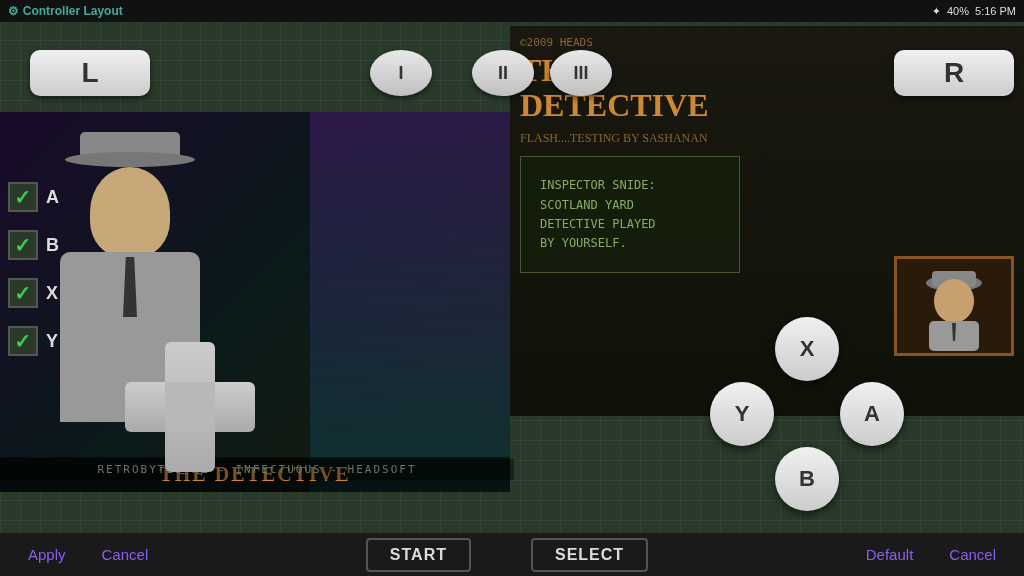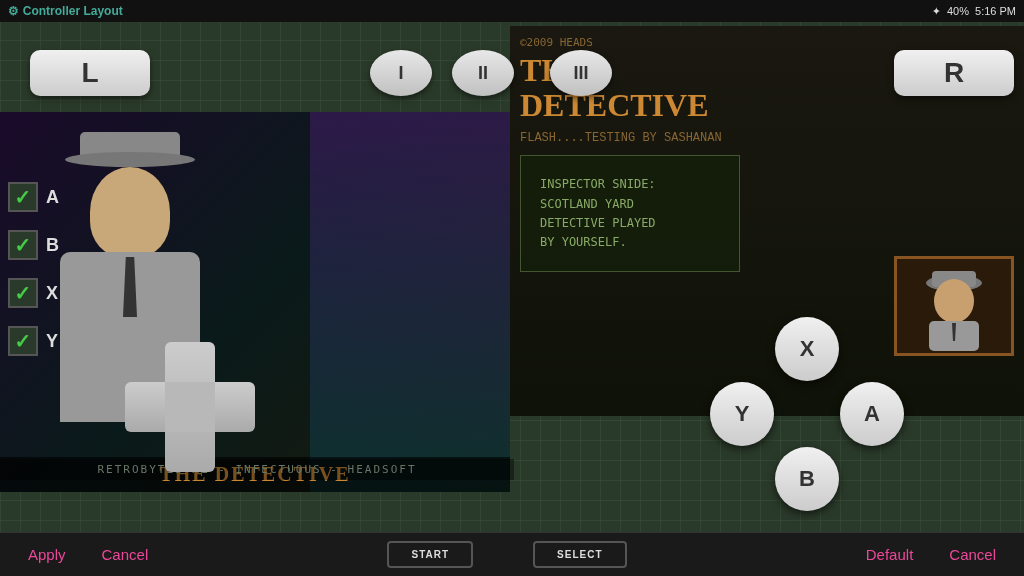--- a/index.html
+++ b/index.html
@@ -190,21 +190,21 @@
       font-weight: bold;
       font-family: serif;
       text-transform: uppercase;
       line-height: 1.1;
       margin-bottom: 8px;
     }
 
     .flash-text {
       color: #886633;
       font-size: 12px;
-      font-family: Liberation Mono, monospace;
+      font-family: Liberation Serif, serif;
       margin-bottom: 10px;
     }
 
     .inspector-box {
       background: rgba(20,30,10,0.8);
       border: 1px solid #445533;
       padding: 19px;
       color: #88aa66;
       font-size: 12px;
       font-family: monospace;
@@ -281,21 +281,21 @@
       justify-content: center;
       font-size: 18px;
       font-weight: bold;
       color: #333;
       box-shadow: 0 3px 6px rgba(0,0,0,0.5);
       cursor: pointer;
       z-index: 5;
     }
 
     .btn-I { left: 370px; }
-    .btn-II { left: 452px; }
+    .btn-II { left: 472px; }
     .btn-III { left: 550px; }
 
     
     .checkbox-list {
       position: absolute;
       top: 160px;
       left: 8px;
       z-index: 5;
       display: flex;
       flex-direction: column;
@@ -403,35 +403,35 @@
       background: #1a1a1a;
       display: flex;
       align-items: center;
       padding: 0 10px;
       gap: 0;
       z-index: 10;
       border-top: 1px solid #333;
     }
 
     .bottom-btn {
-      color: #ec4899;
+      color: #8b5cf6;
       font-size: 15px;
       cursor: pointer;
       padding: 0 18px;
       height: 100%;
       display: flex;
       align-items: center;
       background: transparent;
       border: none;
       outline: none;
     }
 
     .bottom-btn-outlined {
       color: #ddd;
-      font-size: 10px;
+      font-size: 16px;
       font-weight: bold;
       cursor: pointer;
       padding: 6px 22px;
       border: 2px solid #555;
       border-radius: 4px;
       background: transparent;
       letter-spacing: 1px;
     }
 
     .bottom-center {

